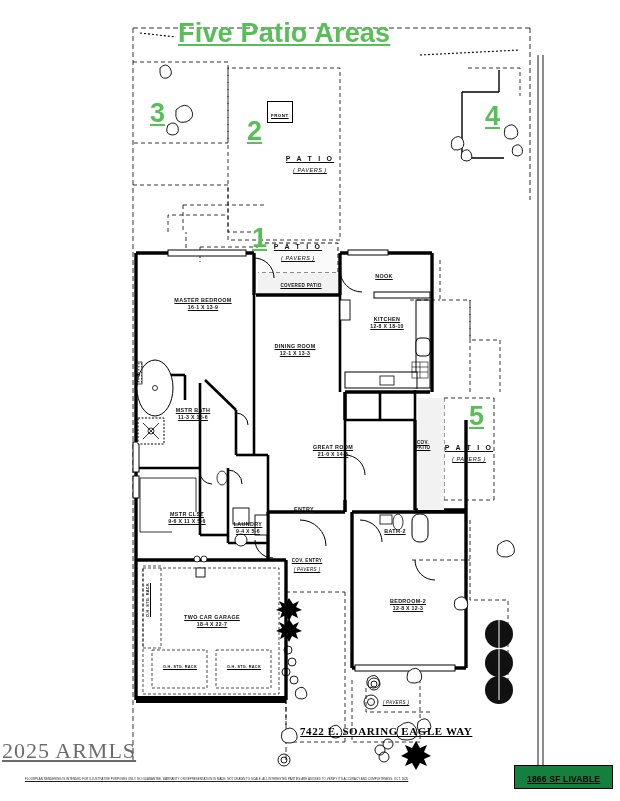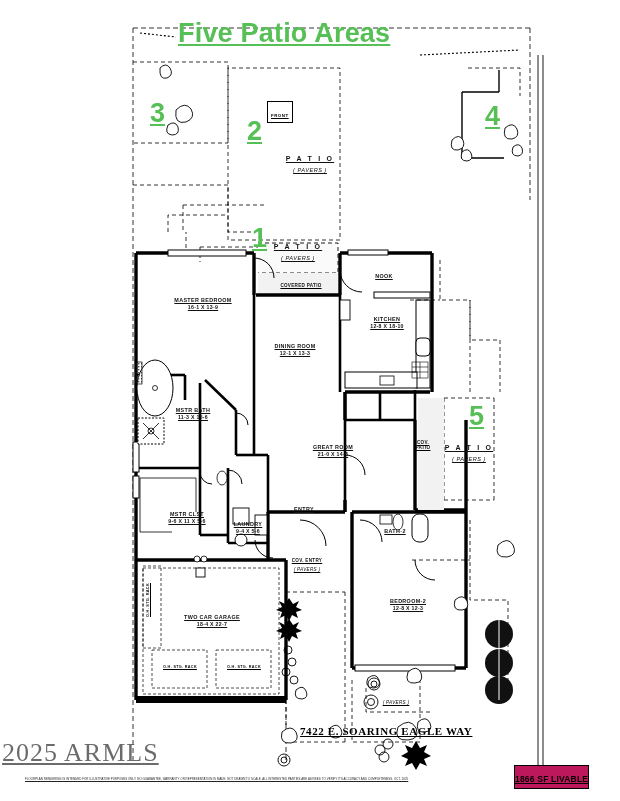--- a/index.html
+++ b/index.html
@@ -21,26 +21,26 @@
   .rm{text-align:center;font-weight:bold;color:#111;}
   .rm .n{display:block;font-size:5.4px;letter-spacing:.35px;white-space:nowrap;}
   .rm .d{display:block;font-size:5.2px;letter-spacing:.3px;white-space:nowrap;margin-top:1px;}
   .pat{text-align:center;color:#111;}
   .pat .n{display:block;font-size:7px;font-weight:bold;letter-spacing:2.2px;white-space:nowrap;}
   .pat .d{display:block;font-size:5.6px;font-style:italic;letter-spacing:.5px;white-space:nowrap;margin-top:5px;}
   .sm{font-size:4.6px;font-weight:bold;letter-spacing:.3px;white-space:nowrap;color:#111;text-align:center;}
   .smi{font-size:4.6px;font-style:italic;letter-spacing:.3px;white-space:nowrap;color:#111;text-align:center;}
   .vert{writing-mode:vertical-rl;transform:rotate(180deg);}
   
-  .wm{left:2px;top:738px;font-size:26px;color:#3a3a3a;letter-spacing:1px;
+  .wm{left:2px;top:738px;font-size:22px;color:#3a3a3a;letter-spacing:1px;
       font-family:"Liberation Serif",serif;opacity:.75;white-space:nowrap;}
   .addr{left:300px;top:725px;font-size:11px;font-weight:bold;color:#000;
         font-family:"Liberation Serif",serif;letter-spacing:.6px;white-space:nowrap;}
   .fine{left:25px;top:777px;font-size:2.9px;letter-spacing:.05px;color:#222;white-space:nowrap;}
-  .sfbox{left:514px;top:765px;border:1.4px solid #000;padding:2px 0;background:#be185d;}
+  .sfbox{left:514px;top:765px;border:1.4px solid #000;padding:2px 12px;background:#15803d;}
   .sfbox span{font-size:8.5px;font-weight:bold;letter-spacing:.2px;white-space:nowrap;}
   .frontbox{left:267px;top:101px;border:1px solid #000;padding:1px 3px;background:#fff;}
   .frontbox span{font-size:4.4px;font-weight:bold;letter-spacing:.5px;}
 </style>
 </head>
 <body>
 
 <svg id="plan" viewBox="0 0 620 801">
   <defs>
     <pattern id="hatch" width="4" height="4" patternUnits="userSpaceOnUse">

